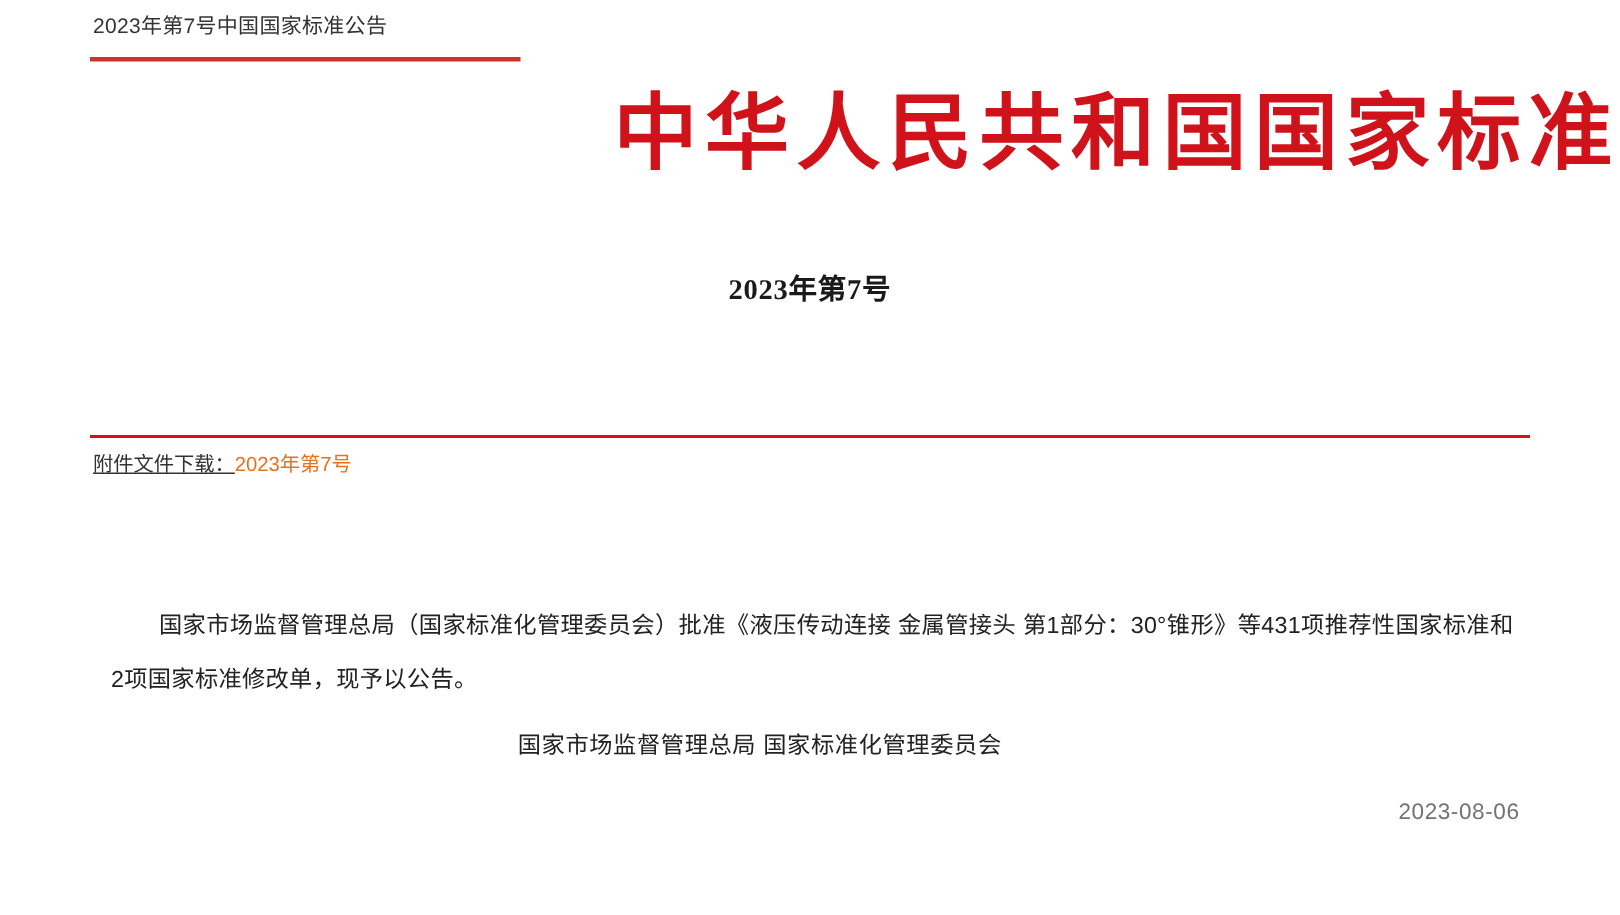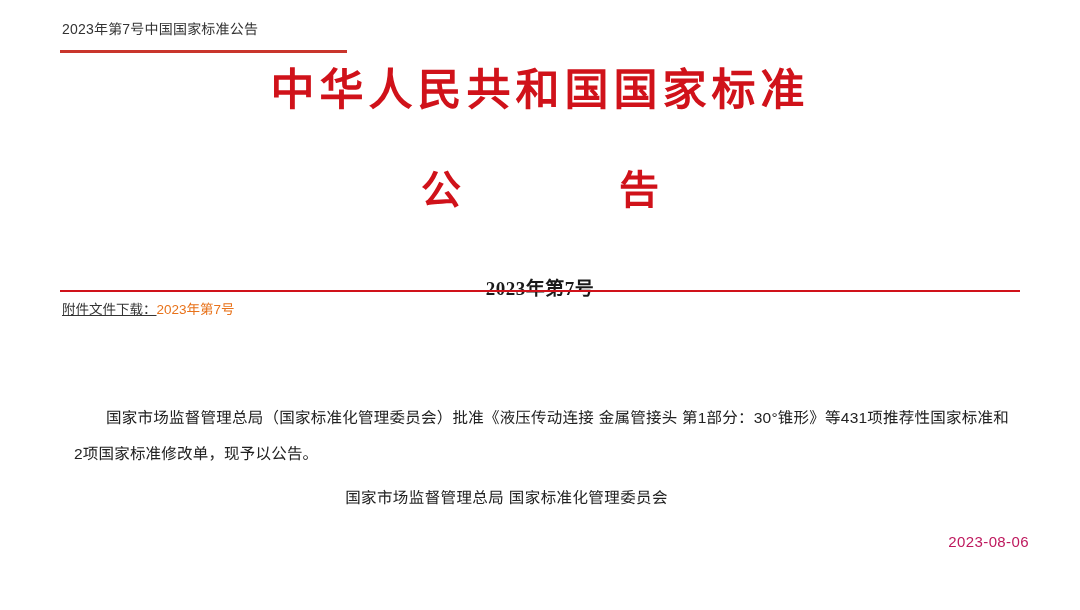--- a/index.html
+++ b/index.html
@@ -18,21 +18,21 @@
     position: relative;
     width: 1080px;
     height: 610px;
     background: #ffffff;
     box-sizing: border-box;
   }
 
   
   .tabbar {
     position: absolute;
-    top: 12px;
+    top: 0;
     left: 0;
     width: 1051px;
     height: 40px;
   }
   .tab-item {
     position: absolute;
     left: 62px;
     top: 7px;
     font-size: 14px;
     line-height: 20px;
@@ -53,24 +53,24 @@
   
   .doc {
     position: absolute;
     left: 0;
     top: 41px;
     width: 1080px;
   }
   .doc-title {
     margin: 0;
     padding-top: 19px;
-    text-align: center;
+    text-align: right;
     color: #d0121a;
     font-family: "DejaVu Sans", sans-serif;
-    font-size: 44px;
+    font-size: 56px;
     font-weight: bold;
     letter-spacing: 5px;
     line-height: 60px;
   }
   .doc-subtitle {
     margin: 0;
     padding-top: 44px;
     text-align: center;
     color: #d0121a;
     font-family: "DejaVu Sans", sans-serif;
@@ -150,43 +150,42 @@
     top: 484px;
     width: 1013px;
     text-align: center;
     font-size: 15.5px;
     line-height: 28px;
     color: #222222;
     letter-spacing: 0.4px;
   }
   .sign-date {
     position: absolute;
-    left: 16px;
+    left: 0;
     top: 530px;
     width: 1013px;
     text-align: right;
     font-size: 15px;
     line-height: 24px;
-    color: #be185d;
+    color: #737373;
     letter-spacing: 0.4px;
   }
 </style>
 </head>
 <body>
 
 <div class="page">
 
   <div class="tabbar">
     <div class="tab-item">2023年第7号中国国家标准公告</div>
     <div class="tab-underline"></div>
   </div>
 
   <div class="doc">
     <h1 class="doc-title">中华人民共和国国家标准</h1>
-    <h2 class="doc-subtitle">公　　告</h2>
     <p class="doc-issue">2023年第7号</p>
   </div>
 
   <div class="rule"></div>
 
   <div class="attach-line">
     <span class="attach-label">附件文件下载：</span><a class="attach-link" href="#">2023年第7号</a>
   </div>
 
 

